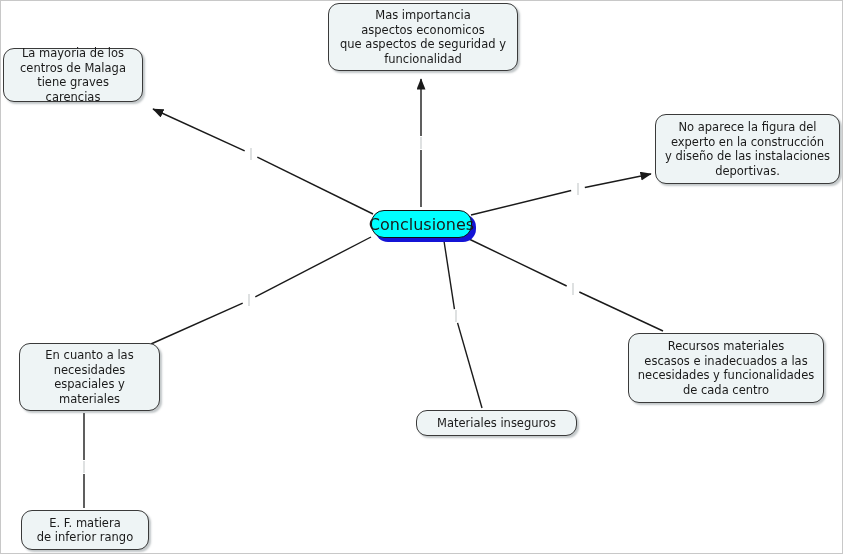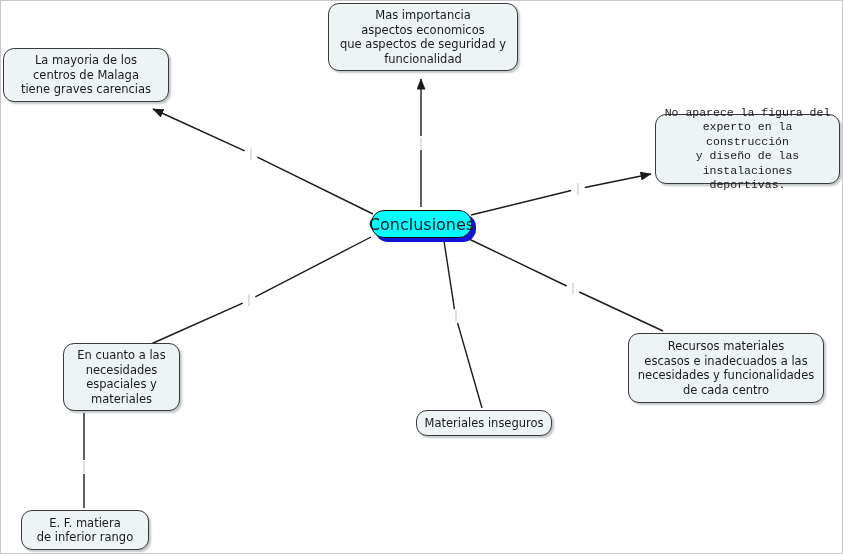--- a/index.html
+++ b/index.html
@@ -82,33 +82,33 @@
         <line x1="83" y1="412" x2="83" y2="459" stroke="#1a1a1a" stroke-width="1.4"></line>
         <line x1="83" y1="473" x2="83" y2="507" stroke="#1a1a1a" stroke-width="1.4"></line>
         <line x1="83" y1="460" x2="83" y2="472" stroke="#c9cdce" stroke-width="1.2"></line>
       </g>
   </svg>
   <div id="node-layer">
       <div class="node" style="left: 327px; top: 2px; width: 190px; height: 68px;"><span>Mas importancia
 aspectos economicos
 que aspectos de seguridad y
 funcionalidad</span></div>
-      <div class="node" style="left: 2px; top: 47px; width: 166px; height: 54px; justify-content: center;"><span>La mayoria de los
+      <div class="node" style="left: 2px; top: 47px; width: 140px; height: 54px; justify-content: center;"><span>La mayoria de los
 centros de Malaga
 tiene graves carencias</span></div>
-      <div class="node" style="left: 654px; top: 113px; width: 185px; height: 70px; font-family: Liberation Mono, monospace;"><span>No aparece la figura del
+      <div class="node" style="left: 654px; top: 113px; width: 185px; height: 70px;"><span>No aparece la figura del
 experto en la construcción
 y diseño de las instalaciones
 deportivas.</span></div>
       <div class="node" style="left: 627px; top: 332px; width: 196px; height: 70px;"><span>Recursos materiales
 escasos e inadecuados a las
 necesidades y funcionalidades
 de cada centro</span></div>
-      <div class="node" style="left: 415px; top: 409px; width: 136px; height: 26px;"><span>Materiales inseguros</span></div>
-      <div class="node" style="left: 18px; top: 342px; width: 117px; height: 68px; margin-left: 44px;"><span>En cuanto a las
+      <div class="node" style="left: 415px; top: 409px; width: 161px; height: 26px;"><span>Materiales inseguros</span></div>
+      <div class="node" style="left: 18px; top: 342px; width: 141px; height: 68px;"><span>En cuanto a las
 necesidades
 espaciales y
 materiales</span></div>
       <div class="node" style="left: 20px; top: 509px; width: 128px; height: 40px; align-items: center;"><span>E. F. matiera
 de inferior rango</span></div>
       <div class="node center" style="left: 370px; top: 209px; width: 101px; height: 28px;"><span>Conclusiones</span></div>
     </div>
 </div>
 
 </body></html>

